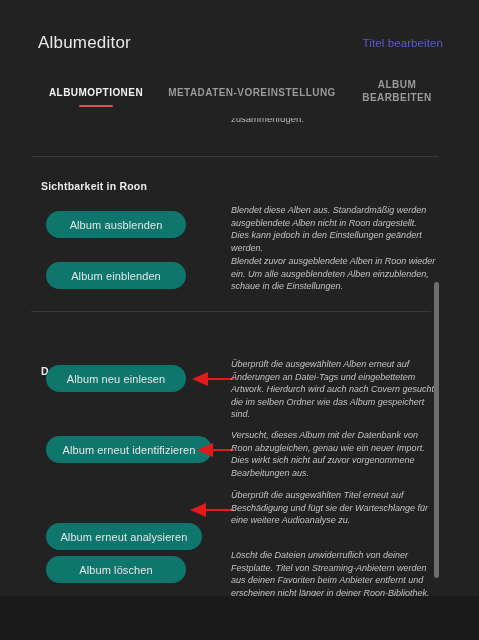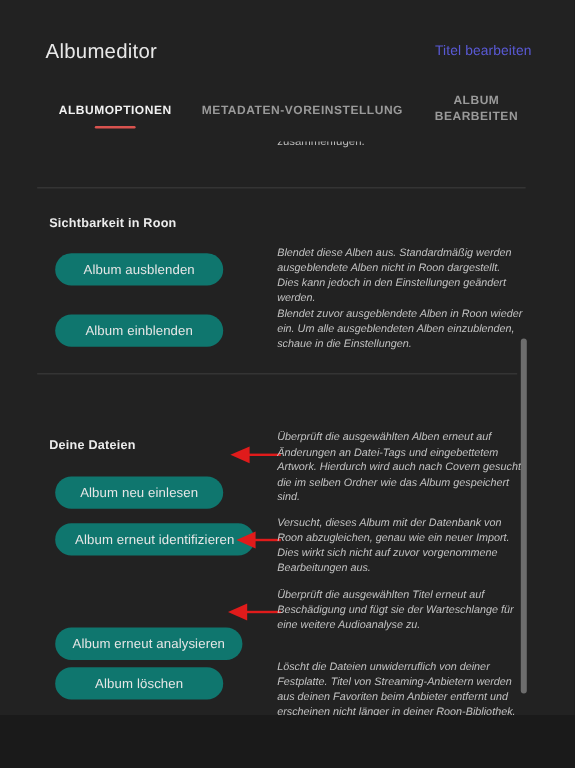--- a/index.html
+++ b/index.html
@@ -205,21 +205,21 @@
 
     <div class="row" style="top:137px;">
       <button class="btn" style="left:46px; top:7px; width:140px;">Album einblenden</button>
       <div class="desc" style="top:0px;">Blendet zuvor ausgeblendete Alben in Roon wieder ein. Um alle ausgeblendeten Alben einzublenden, schaue in die Einstellungen.</div>
     </div>
 
     <div class="divider" id="div-2"></div>
     <div class="section-title" id="sect-1-title">Deine Dateien</div>
 
     <div class="row" style="top:240px;">
-      <button class="btn" style="left:46px; top:7px; width:140px;margin-top:32px;">Album neu einlesen</button>
+      <button class="btn" style="left:46px; top:7px; width:140px;">Album neu einlesen</button>
       <div class="arrow" style="left:192px; top:14px; width:42px;">
         <div class="shaft" style="width:28px;"></div>
         <div class="head"></div>
       </div>
       <div class="desc" style="top:0px;">Überprüft die ausgewählten Alben erneut auf Änderungen an Datei-Tags und eingebettetem Artwork. Hierdurch wird auch nach Covern gesucht, die im selben Ordner wie das Album gespeichert sind.</div>
     </div>
 
     <div class="row" style="top:311px;">
       <button class="btn" style="left:46px; top:7px; width:166px;">Album erneut identifizieren</button>
       <div class="arrow" style="left:197px; top:14px; width:37px;">

